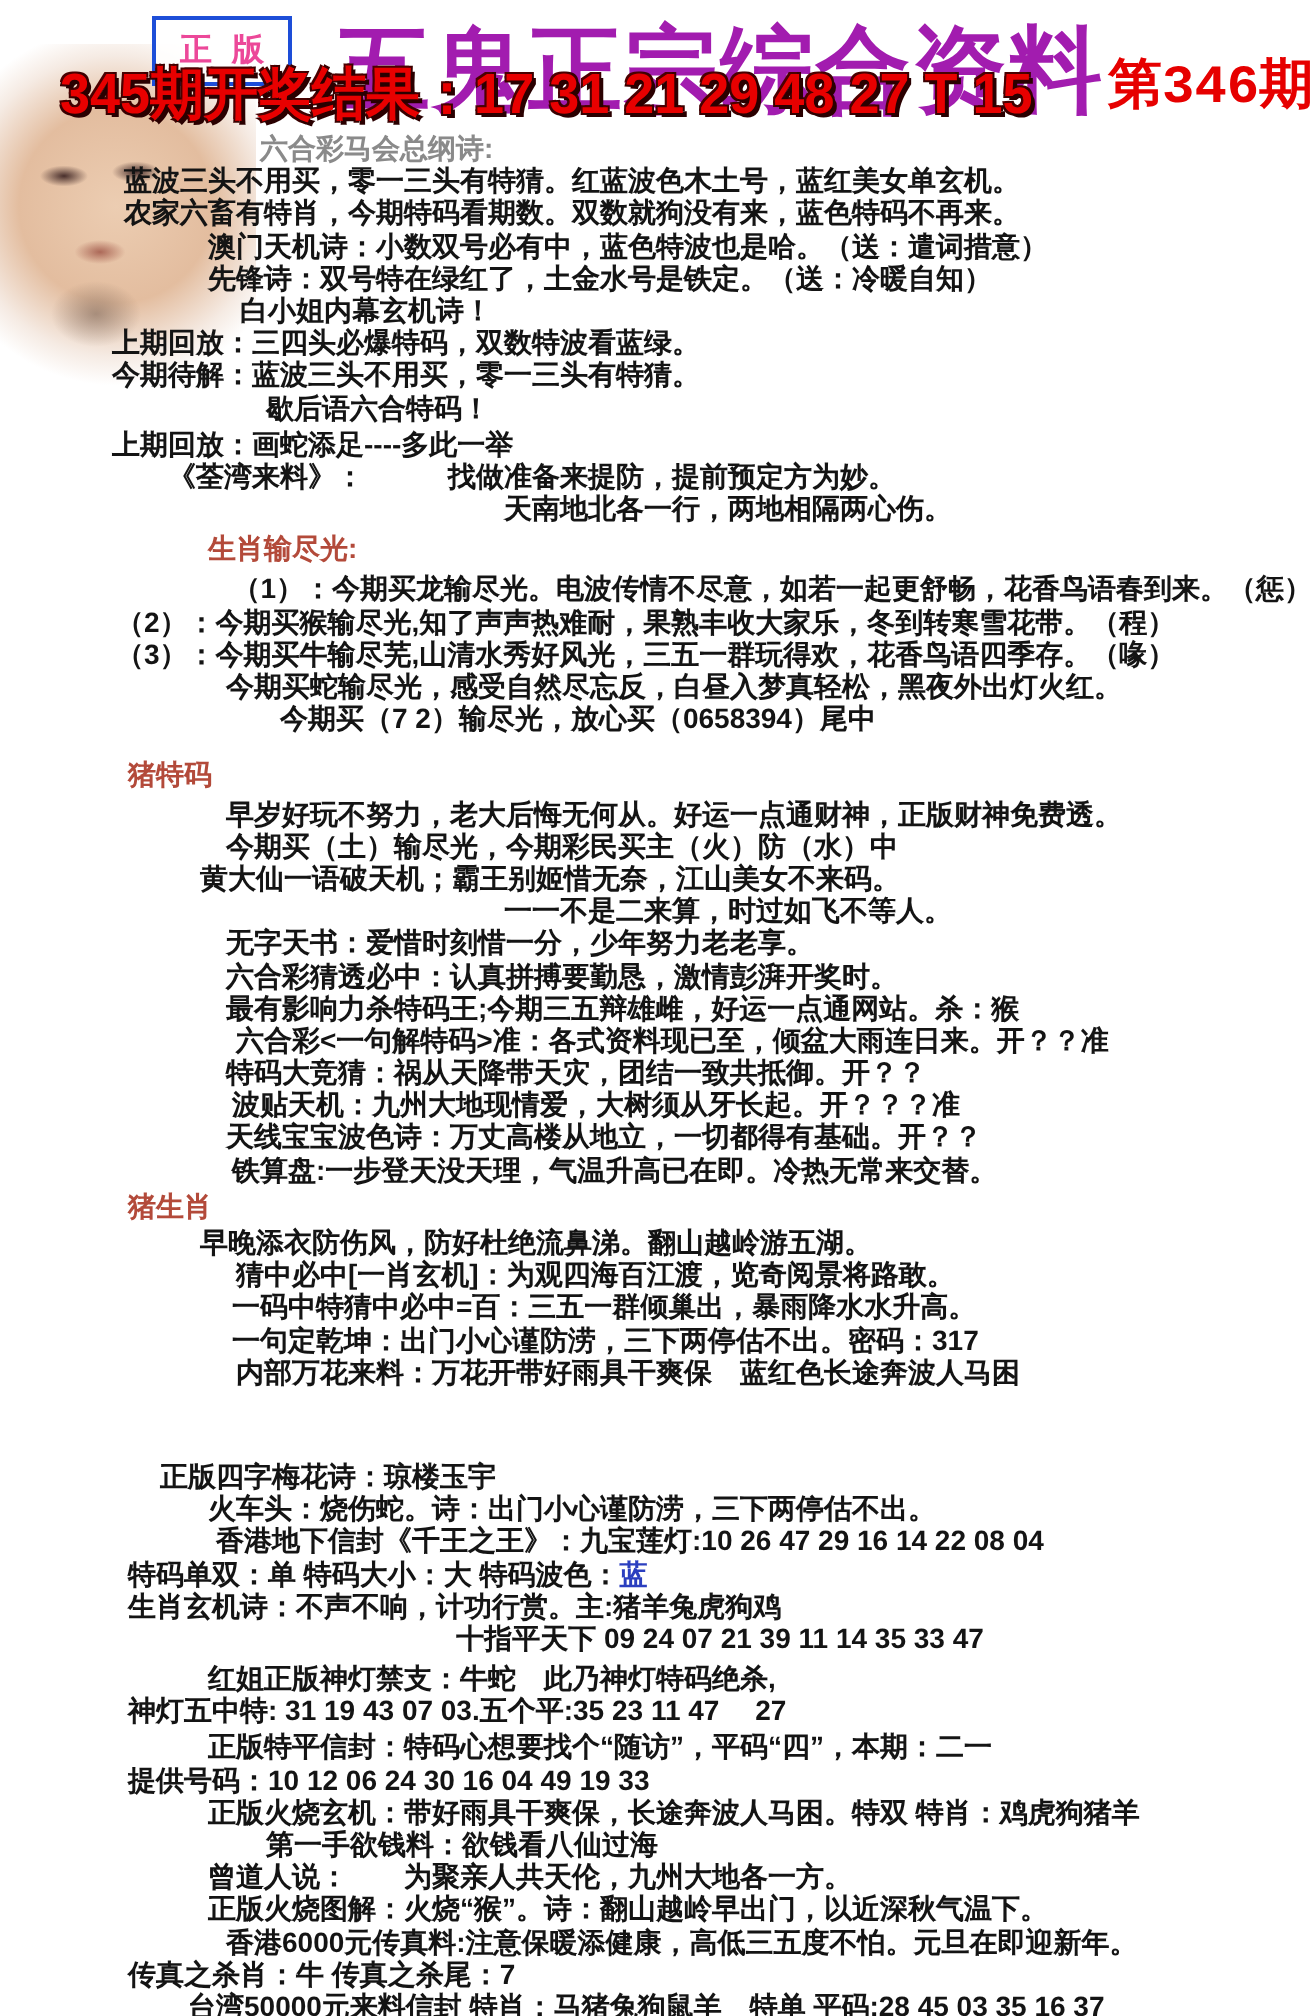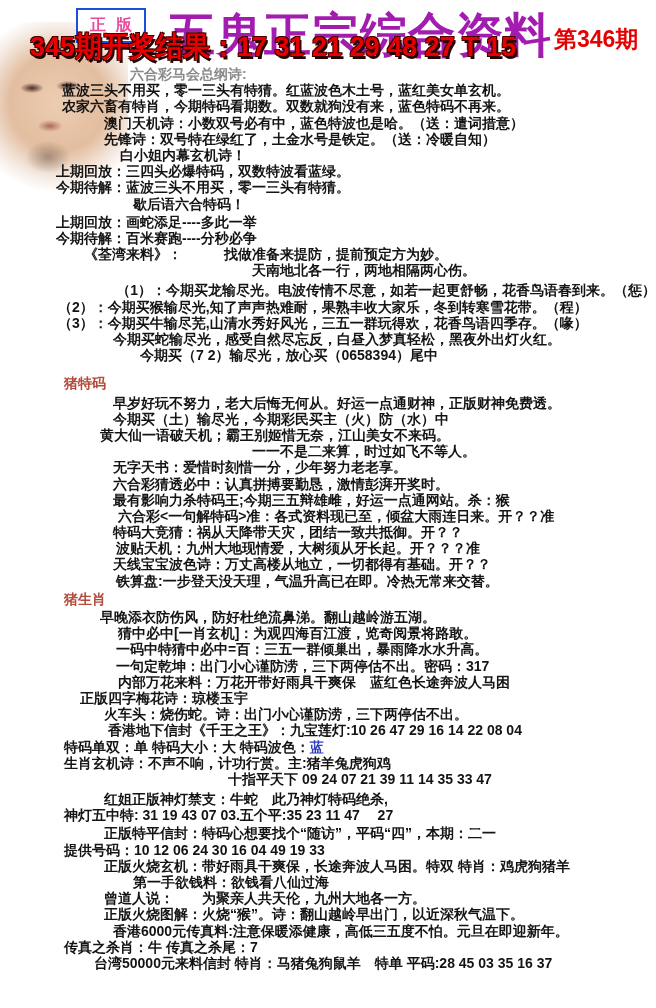--- a/index.html
+++ b/index.html
@@ -28,21 +28,21 @@
     background:rgba(255,255,255,.85);
   }
   .title{
     position:absolute;left:168px;top:4px;
     font-family:"Liberation Serif","DejaVu Serif",serif;
     font-size:47px;font-weight:700;color:#a21caf;
     letter-spacing:1px;white-space:nowrap;
   }
   .issue{
     position:absolute;left:554px;top:24px;
-    color:#e60000;font-size:23px;font-weight:700;white-space:nowrap;
+    color:#e60000;font-size:27px;font-weight:700;white-space:nowrap;font-family:Liberation Mono, monospace;
   }
   .overlay{
     position:absolute;left:30px;top:29px;
     font-size:27px;font-weight:900;color:#e80000;
     text-shadow:2px 2px 0 #2a0000,-1px -1px 0 #4a0000,1px -1px 0 #3a0000,-1px 1px 0 #3a0000;
     white-space:nowrap;letter-spacing:0;
     transform:scaleY(1.05);
   }
   .body-lines{
     position:absolute;left:0;top:66px;right:0;
@@ -70,23 +70,23 @@
       <div class="line" style="margin-left: 130px; color: rgb(138, 138, 138);">六合彩马会总纲诗:</div>
       <div class="line" style="margin-left: 62px;">蓝波三头不用买，零一三头有特猜。红蓝波色木土号，蓝红美女单玄机。</div>
       <div class="line" style="margin-left: 62px;">农家六畜有特肖，今期特码看期数。双数就狗没有来，蓝色特码不再来。</div>
       <div class="line" style="margin-left: 104px;">澳门天机诗：小数双号必有中，蓝色特波也是哈。（送：遣词措意）</div>
       <div class="line" style="margin-left: 104px;">先锋诗：双号特在绿红了，土金水号是铁定。（送：冷暖自知）</div>
       <div class="line" style="margin-left: 120px;">白小姐内幕玄机诗！</div>
       <div class="line" style="margin-left: 56px;">上期回放：三四头必爆特码，双数特波看蓝绿。</div>
       <div class="line" style="margin-left: 56px;">今期待解：蓝波三头不用买，零一三头有特猜。</div>
       <div class="line" style="margin-left: 133px;">歇后语六合特码！</div>
       <div class="line" style="margin-left: 56px; margin-top: 2px;">上期回放：画蛇添足----多此一举</div>
-      <div class="line" style="margin-left: 56px;">今期待解：百米赛跑----分秒必争</div>
       <div class="line" style="margin-left: 84px;">《荃湾来料》：　　　找做准备来提防，提前预定方为妙。</div>
       <div class="line" style="margin-left: 252px;">天南地北各一行，两地相隔两心伤。</div>
+      <div class="line" style="margin-left: 104px; margin-top: 4px; color: rgb(179, 74, 58);">生肖输尽光:</div>
       <div class="line" style="margin-left: 58px; margin-top: 4px; text-align: right;">（1）：今期买龙输尽光。电波传情不尽意，如若一起更舒畅，花香鸟语春到来。（惩）</div>
       <div class="line" style="margin-left: 58px;">（2）：今期买猴输尽光,知了声声热难耐，果熟丰收大家乐，冬到转寒雪花带。（程）</div>
       <div class="line" style="margin-left: 58px;">（3）：今期买牛输尽芜,山清水秀好风光，三五一群玩得欢，花香鸟语四季存。（喙）</div>
       <div class="line" style="margin-left: 113px;">今期买蛇输尽光，感受自然尽忘反，白昼入梦真轻松，黑夜外出灯火红。</div>
       <div class="line" style="margin-left: 140px;">今期买（7 2）输尽光，放心买（0658394）尾中</div>
       <div class="line" style="margin-left: 64px; margin-top: 12px; color: rgb(179, 74, 58);">猪特码</div>
       <div class="line" style="margin-left: 113px; margin-top: 3px;">早岁好玩不努力，老大后悔无何从。好运一点通财神，正版财神免费透。</div>
       <div class="line" style="margin-left: 113px;">今期买（土）输尽光，今期彩民买主（火）防（水）中</div>
       <div class="line" style="margin-left: 100px;">黄大仙一语破天机；霸王别姬惜无奈，江山美女不来码。</div>
       <div class="line" style="margin-left: 252px;">一一不是二来算，时过如飞不等人。</div>
@@ -97,21 +97,21 @@
       <div class="line" style="margin-left: 113px;">特码大竞猜：祸从天降带天灾，团结一致共抵御。开？？</div>
       <div class="line" style="margin-left: 116px;">波贴天机：九州大地现情爱，大树须从牙长起。开？？？准</div>
       <div class="line" style="margin-left: 113px;">天线宝宝波色诗：万丈高楼从地立，一切都得有基础。开？？</div>
       <div class="line" style="margin-left: 116px;">铁算盘:一步登天没天理，气温升高已在即。冷热无常来交替。</div>
       <div class="line" style="margin-left: 64px; margin-top: 2px; color: rgb(179, 74, 58);">猪生肖</div>
       <div class="line" style="margin-left: 100px; margin-top: 2px;">早晚添衣防伤风，防好杜绝流鼻涕。翻山越岭游五湖。</div>
       <div class="line" style="margin-left: 118px;">猜中必中[一肖玄机]：为观四海百江渡，览奇阅景将路敢。</div>
       <div class="line" style="margin-left: 116px;">一码中特猜中必中=百：三五一群倾巢出，暴雨降水水升高。</div>
       <div class="line" style="margin-left: 116px;">一句定乾坤：出门小心谨防涝，三下两停估不出。密码：317</div>
       <div class="line" style="margin-left: 118px;">内部万花来料：万花开带好雨具干爽保　蓝红色长途奔波人马困</div>
-      <div class="line" style="margin-left: 80px;">正版四字梅花诗：琼楼玉宇</div>
+      <div class="line" style="margin-left: 80px; margin-top: 36px;">正版四字梅花诗：琼楼玉宇</div>
       <div class="line" style="margin-left: 104px;">火车头：烧伤蛇。诗：出门小心谨防涝，三下两停估不出。</div>
       <div class="line" style="margin-left: 108px;">香港地下信封《千王之王》：九宝莲灯:10 26 47 29 16 14 22 08 04</div>
       <div class="line" style="margin-left: 64px;"><span>特码单双：单 特码大小：大 特码波色：</span><span style="color: rgb(43, 63, 191);">蓝</span></div>
       <div class="line" style="margin-left: 64px;">生肖玄机诗：不声不响，计功行赏。主:猪羊兔虎狗鸡</div>
       <div class="line" style="margin-left: 64px; text-align: center;">十指平天下 09 24 07 21 39 11 14 35 33 47</div>
       <div class="line" style="margin-left: 104px; margin-top: 4px;">红姐正版神灯禁支：牛蛇　此乃神灯特码绝杀,</div>
       <div class="line" style="margin-left: 64px;">神灯五中特: 31 19 43 07 03.五个平:35 23 11 47　 27</div>
       <div class="line" style="margin-left: 104px; margin-top: 2px;">正版特平信封：特码心想要找个“随访”，平码“四”，本期：二一</div>
       <div class="line" style="margin-left: 64px;">提供号码：10 12 06 24 30 16 04 49 19 33</div>
       <div class="line" style="margin-left: 104px;">正版火烧玄机：带好雨具干爽保，长途奔波人马困。特双 特肖：鸡虎狗猪羊</div>

